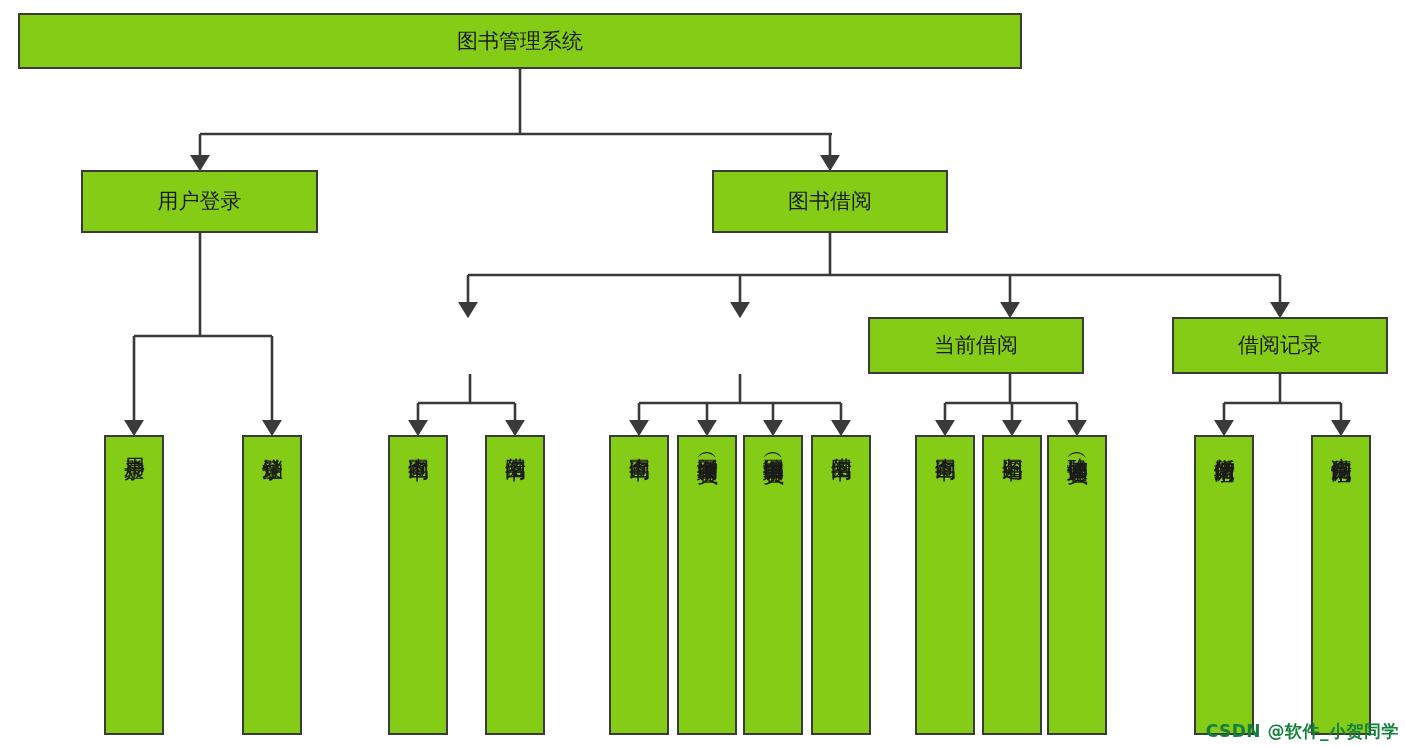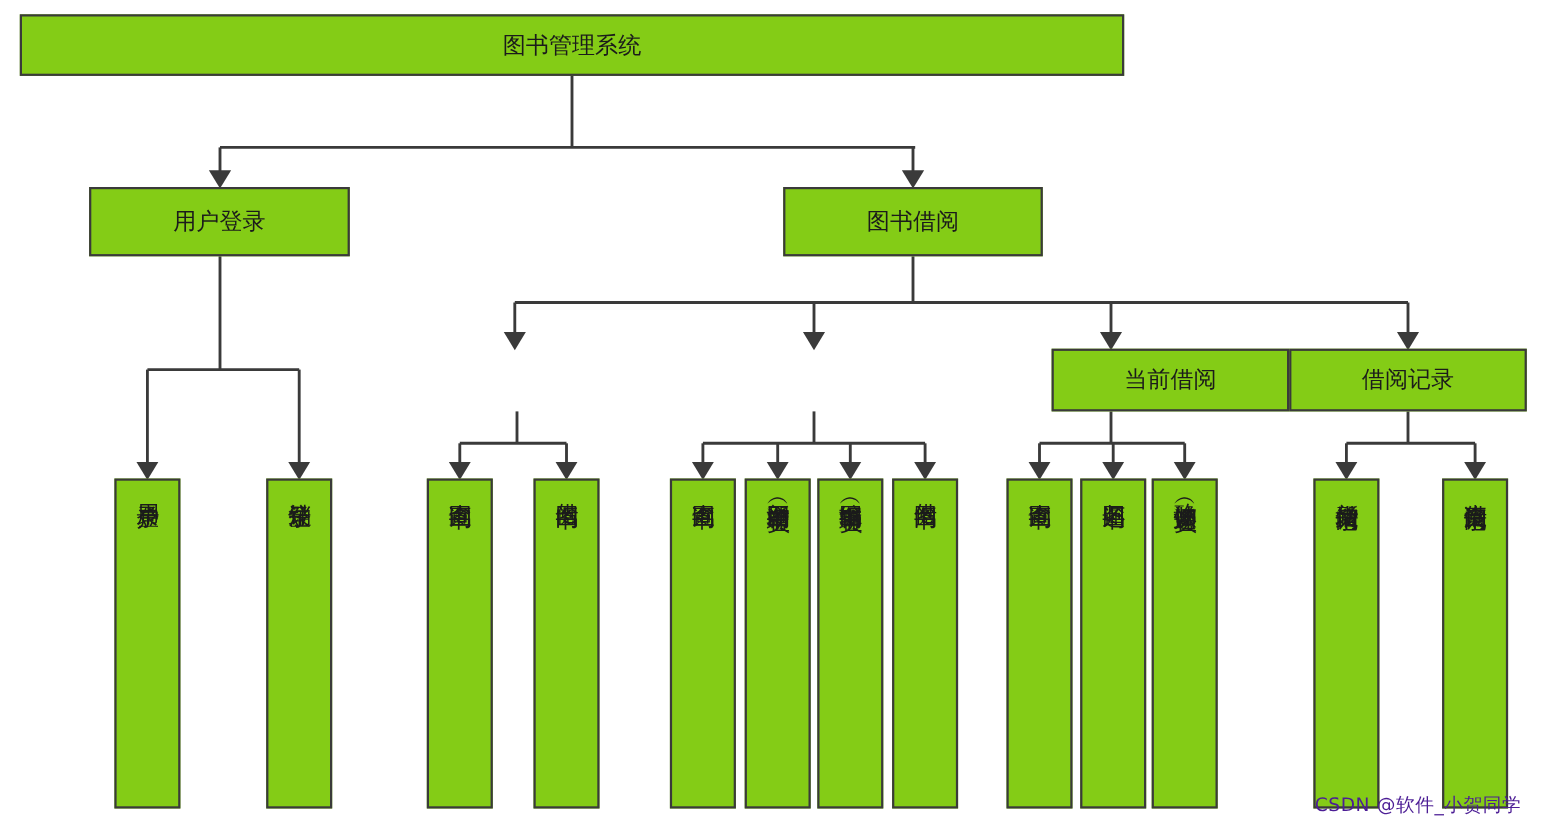--- a/index.html
+++ b/index.html
@@ -56,27 +56,28 @@
     writing-mode: vertical-rl;
     text-orientation: upright;
     font-size: 21px;
     letter-spacing: 1px;
     line-height: 1;
     white-space: normal;
     max-height: 286px;
   }
   #watermark {
     position: absolute;
-    right: 22px;
+    right: 6px;
     bottom: 4px;
     font-size: 17px;
-    color: #4c1d95;
+    color: #15803d;
     letter-spacing: 0.5px;
     white-space: nowrap;
     pointer-events: none;
+    font-weight: bold;
   }
 </style>
 </head>
 <body>
 
 <div id="diagram-root">
 
   <svg class="edges" viewBox="0 0 1405 747" xmlns="http://www.w3.org/2000/svg">
     <defs>
       <marker id="arrowhead" markerWidth="9" markerHeight="9" refX="3.2" refY="4.5" orient="auto" markerUnits="strokeWidth">
@@ -131,21 +132,21 @@
     <span class="label">图书管理系统</span>
   </div>
 
   <div class="node h" style="left:81px; top:170px; width:237px; height:63px;">
     <span class="label">用户登录</span>
   </div>
   <div class="node h" style="left:712px; top:170px; width:236px; height:63px;">
     <span class="label">图书借阅</span>
   </div>
 
-  <div class="node h" style="left:956px; top:317px; width:216px; height:57px;">
+  <div class="node h" style="left:868px; top:317px; width:216px; height:57px;">
     <span class="label">当前借阅</span>
   </div>
   <div class="node h" style="left:1172px; top:317px; width:216px; height:57px;">
     <span class="label">借阅记录</span>
   </div>
 
   <div class="node v" style="left:104px; top:435px; width:60px; height:300px;">
     <span class="label">用户登录</span>
   </div>
   <div class="node v" style="left:242px; top:435px; width:60px; height:300px;">

